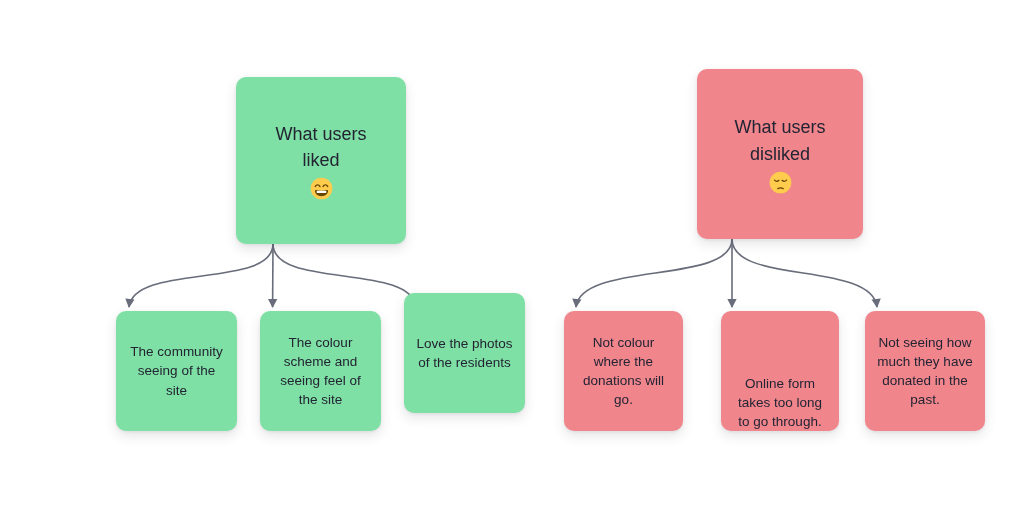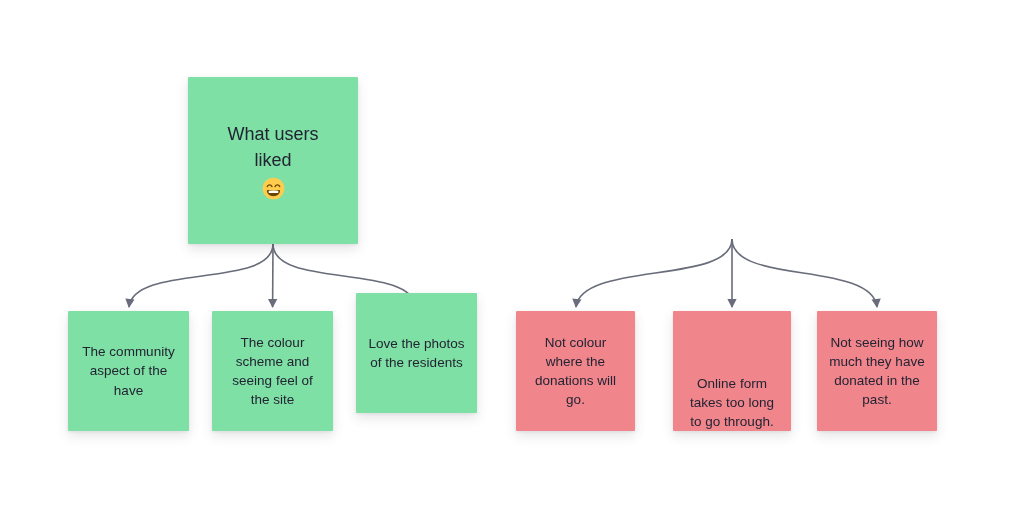--- a/index.html
+++ b/index.html
@@ -21,24 +21,25 @@
     pointer-events:none;
   }
   .note{
     position:absolute;
     display:flex;
     flex-direction:column;
     align-items:center;
     justify-content:center;
     text-align:center;
     color:#232433;
-    border-radius:1px;
+    border-radius:10px;
     box-shadow:0 5px 12px rgba(70,70,85,0.14), 0 1px 3px rgba(70,70,85,0.08);
     box-sizing:border-box;
     cursor:default;
+    margin-left:48px;
   }
   .note.parent .note-title{
     font-size:18px;
     font-weight:500;
     line-height:1.45;
     max-width:118px;
   }
   .note.parent .emoji{
     margin-top:4px;
     width:23px;
@@ -77,31 +78,40 @@
     <svg class="emoji" viewBox="0 0 36 36" xmlns="http://www.w3.org/2000/svg">
       <circle cx="18" cy="18" r="17" fill="#FFCC4D"></circle>
       <path d="M8.3,15 C9.8,11.4 14,11.4 15.5,15" stroke="#664500" stroke-width="2.2" fill="none" stroke-linecap="round"></path>
       <path d="M20.5,15 C22,11.4 26.2,11.4 27.7,15" stroke="#664500" stroke-width="2.2" fill="none" stroke-linecap="round"></path>
       <path d="M18,30 c-6.2,0 -10.3,-3.7 -10.3,-8.4 0,-1 0.8,-1.6 1.9,-1.3 2.6,0.8 5.5,1.2 8.4,1.2 2.9,0 5.8,-0.4 8.4,-1.2 1.1,-0.3 1.9,0.3 1.9,1.3 0,4.7 -4.1,8.4 -10.3,8.4 z" fill="#664500"></path>
       <rect x="10.2" y="21.6" width="15.6" height="3.4" rx="1.7" fill="#ffffff"></rect>
     </svg>
   </div>
 
   <div class="note child" style="left: 68px; top: 311px; width: 121px; height: 120px; background-color: rgb(126, 224, 164);">
-    <div class="note-text">The community aspect of the have</div>
+    <div class="note-text">The community seeing of the site</div>
   </div>
 
   <div class="note child" style="left: 212px; top: 311px; width: 121px; height: 120px; background-color: rgb(126, 224, 164);">
     <div class="note-text">The colour scheme and seeing feel of the site</div>
   </div>
 
   <div class="note child" style="left: 356px; top: 293px; width: 121px; height: 120px; background-color: rgb(126, 224, 164);">
     <div class="note-text">Love the photos of the residents</div>
   </div>
 
+  <div class="note parent" style="left: 649px; top: 69px; width: 166px; height: 170px; background-color: rgb(240, 133, 140);">
+    <div class="note-title">What users disliked</div>
+    <svg class="emoji" viewBox="0 0 36 36" xmlns="http://www.w3.org/2000/svg">
+      <circle cx="18" cy="18" r="17" fill="#FFCC4D"></circle>
+      <path d="M8.6,14.2 c2.2,2.4 4.8,2.4 7,0.4" stroke="#664500" stroke-width="2" fill="none" stroke-linecap="round"></path>
+      <path d="M20.4,14.6 c2.2,2 4.8,2 7,-0.4" stroke="#664500" stroke-width="2" fill="none" stroke-linecap="round"></path>
+      <path d="M13.8,27.6 q4.2,-2.4 8.4,0" stroke="#664500" stroke-width="2" fill="none" stroke-linecap="round"></path>
+    </svg>
+  </div>
 
   <div class="note child" style="left: 516px; top: 311px; width: 119px; height: 120px; background-color: rgb(240, 133, 140);">
     <div class="note-text">Not colour where the donations will go.</div>
   </div>
 
   <div class="note child" style="left: 673px; top: 311px; width: 118px; height: 120px; background-color: rgb(240, 133, 140); justify-content: flex-end;">
     <div class="note-text">Online form takes too long to go through.</div>
   </div>
 
   <div class="note child" style="left: 817px; top: 311px; width: 120px; height: 120px; background-color: rgb(240, 133, 140);">

